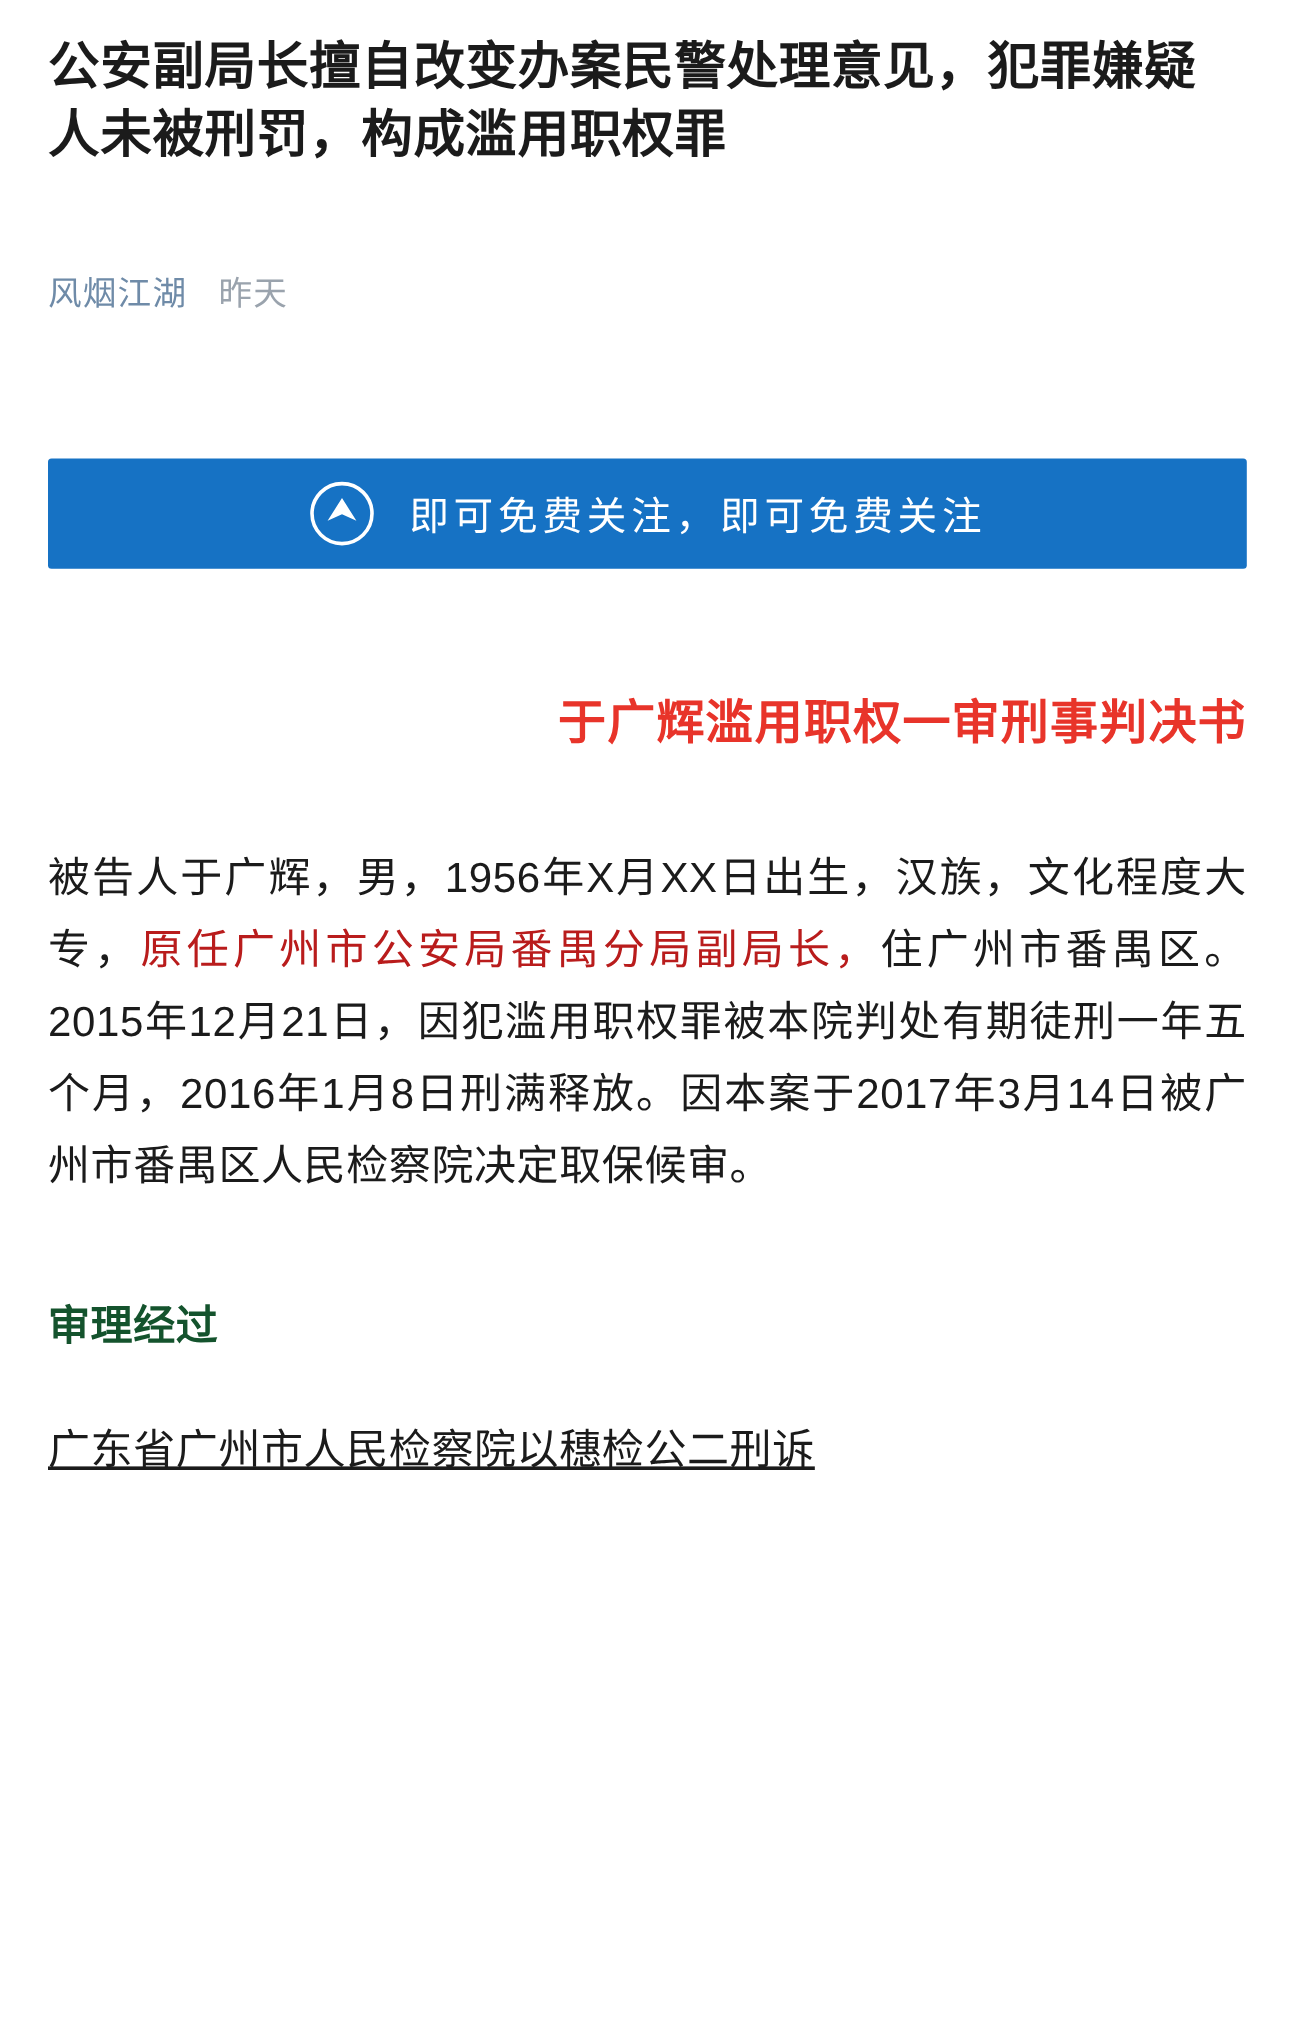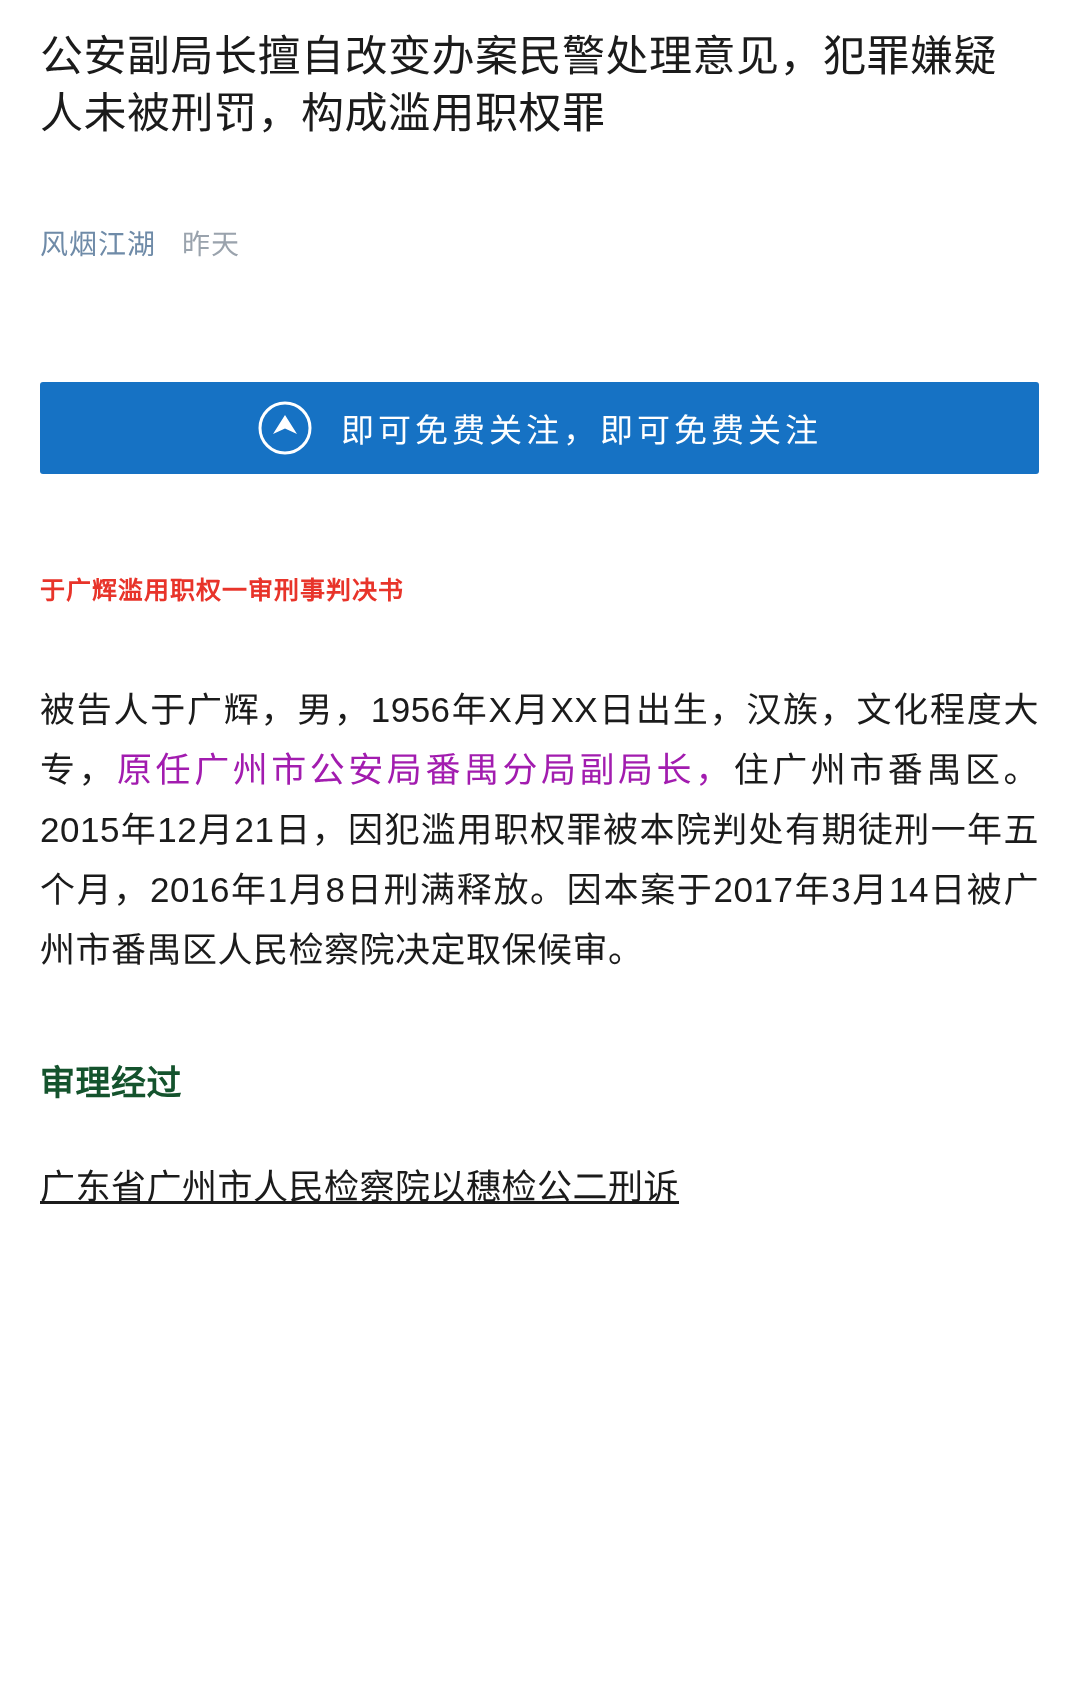--- a/index.html
+++ b/index.html
@@ -15,21 +15,21 @@
     -webkit-font-smoothing: antialiased;
   }
   .page {
     width: 1079px;
     box-sizing: border-box;
     padding: 0 40px;
   }
   .article-title {
     font-size: 43px;
     line-height: 1.32;
-    font-weight: 400;
+    font-weight: 700;
     color: #1b1b1b;
     letter-spacing: 0.5px;
     margin: 18px 0 0 0;
     padding-top: 10px;
   }
   .meta-row {
     margin-top: 44px;
     display: flex;
     align-items: baseline;
     gap: 26px;
@@ -64,39 +64,39 @@
   }
   .follow-banner .banner-text {
     color: #ffffff;
     font-size: 33px;
     letter-spacing: 4px;
     font-weight: 400;
     white-space: nowrap;
   }
 
   .doc-heading {
-    text-align: left;
+    text-align: right;
     color: #e8342a;
-    font-size: 25px;
+    font-size: 40px;
     font-weight: 700;
     letter-spacing: 1px;
     margin-top: 96px;
   }
 
   .body-text {
     font-size: 35px;
     line-height: 1.72;
     color: #1b1b1b;
     letter-spacing: 0.5px;
     text-align: justify;
   }
   .p-first { margin-top: 74px; }
   .p-gap { margin-top: 52px; }
   .link-blue {
-    color: #a21caf;
+    color: #b91c1c;
   }
   .section-title {
     font-size: 35px;
     font-weight: 700;
     color: #14532d;
     margin-top: 74px;
     letter-spacing: 0.5px;
   }
   .p-clipped {
     margin-top: 52px;

